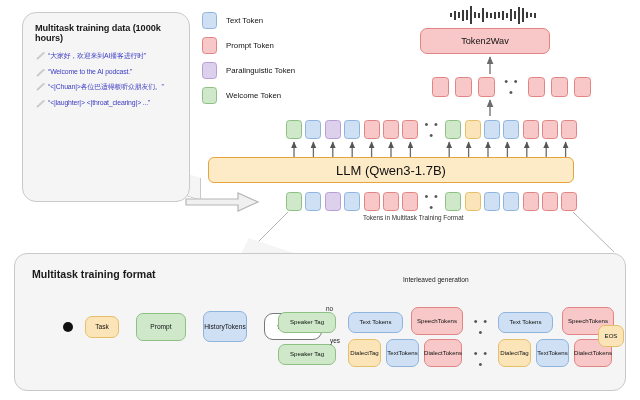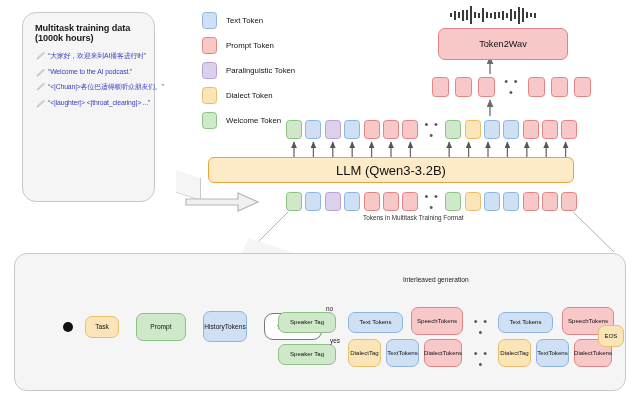--- a/index.html
+++ b/index.html
@@ -7,21 +7,21 @@
     width:640px;height:400px;overflow:hidden;
     background:#ffffff;
     font-family:"Liberation Sans","DejaVu Sans",sans-serif;
     position:relative;
     color:#1a1a1a;
   }
   #root{position:absolute;left:0;top:0;width:640px;height:400px;}
 
   
   .bubble{
-    position:absolute;left:22px;top:12px;width:133px;height:190px;
+    position:absolute;left:22px;top:12px;width:168px;height:190px;
     background:#f5f5f5;border:1px solid #c9c9c9;border-radius:14px;
     box-sizing:border-box;padding:10px 10px 8px 12px;
   }
   .bubble-tail{
     position:absolute;left:176px;top:174px;width:24px;height:22px;
     background:#f5f5f5;border-right:1px solid #c9c9c9;border-bottom:1px solid #c9c9c9;
     border-bottom-right-radius:3px;
     transform:skewY(18deg);
   }
   .bubble-title{font-size:9.2px;font-weight:bold;letter-spacing:-.1px;margin:0 0 8px 0;}
@@ -45,21 +45,21 @@
 
   
   .llm{
     position:absolute;left:208px;top:157px;width:366px;height:26px;
     background:#fdebc8;border:1px solid #e8a33d;border-radius:6px;
     display:flex;align-items:center;justify-content:center;
     font-size:13px;color:#111;box-sizing:border-box;
   }
   
   .t2w{
-    position:absolute;left:438px;top:28px;width:130px;height:32px;
+    position:absolute;left:420px;top:28px;width:130px;height:26px;
     background:#f8c8c8;border:1px solid #e08484;border-radius:7px;
     display:flex;align-items:center;justify-content:center;
     font-size:9.2px;color:#111;box-sizing:border-box;
   }
   .cap{position:absolute;font-size:6.4px;color:#333;white-space:nowrap;}
 
   
   .panel{
     position:absolute;left:14px;top:253px;width:612px;height:138px;
     background:#f5f5f5;border:1px solid #c9c9c9;border-radius:13px;box-sizing:border-box;
@@ -109,24 +109,20 @@
         <div class="legend-sw" style="background: rgb(207, 224, 245); border-color: rgb(143, 180, 221);"></div>
         <div class="legend-lbl">Text Token</div>
       </div>
       <div class="legend-row">
         <div class="legend-sw" style="background: rgb(248, 200, 200); border-color: rgb(224, 132, 132);"></div>
         <div class="legend-lbl">Prompt Token</div>
       </div>
       <div class="legend-row">
         <div class="legend-sw" style="background: rgb(221, 208, 236); border-color: rgb(183, 159, 212);"></div>
         <div class="legend-lbl">Paralinguistic Token</div>
-      </div>
-      <div class="legend-row">
-        <div class="legend-sw" style="background: rgb(251, 229, 184); border-color: rgb(230, 191, 106);"></div>
-        <div class="legend-lbl">Dialect Token</div>
       </div>
       <div class="legend-row">
         <div class="legend-sw" style="background: rgb(207, 232, 201); border-color: rgb(140, 193, 131);"></div>
         <div class="legend-lbl">Welcome Token</div>
       </div>
     </div>
 
   <svg class="lay">
     <defs>
       <marker id="ah" markerWidth="7" markerHeight="7" refX="5.4" refY="2.6" orient="auto">
@@ -226,21 +222,21 @@
       <div class="tok" style="width: 16px; height: 19px; background: rgb(207, 232, 201); border-color: rgb(140, 193, 131);"></div>
       <div class="tok" style="width: 16px; height: 19px; background: rgb(251, 229, 184); border-color: rgb(230, 191, 106);"></div>
       <div class="tok" style="width: 16px; height: 19px; background: rgb(207, 224, 245); border-color: rgb(143, 180, 221);"></div>
       <div class="tok" style="width: 16px; height: 19px; background: rgb(207, 224, 245); border-color: rgb(143, 180, 221);"></div>
       <div class="tok" style="width: 16px; height: 19px; background: rgb(248, 200, 200); border-color: rgb(224, 132, 132);"></div>
       <div class="tok" style="width: 16px; height: 19px; background: rgb(248, 200, 200); border-color: rgb(224, 132, 132);"></div>
       <div class="tok" style="width: 16px; height: 19px; background: rgb(248, 200, 200); border-color: rgb(224, 132, 132);"></div>
     </div>
 
   <div class="llm">
-    <span>LLM (Qwen3-3.2B)</span>
+    <span>LLM (Qwen3-1.7B)</span>
   </div>
 
   <div id="in-row" style="position:absolute;left:286px;top:191px;height:21px;display:flex;align-items:center;gap:3.4px;">
       <div class="tok" style="width: 16px; height: 19px; background: rgb(207, 232, 201); border-color: rgb(140, 193, 131);"></div>
       <div class="tok" style="width: 16px; height: 19px; background: rgb(207, 224, 245); border-color: rgb(143, 180, 221);"></div>
       <div class="tok" style="width: 16px; height: 19px; background: rgb(221, 208, 236); border-color: rgb(183, 159, 212);"></div>
       <div class="tok" style="width: 16px; height: 19px; background: rgb(207, 224, 245); border-color: rgb(143, 180, 221);"></div>
       <div class="tok" style="width: 16px; height: 19px; background: rgb(248, 200, 200); border-color: rgb(224, 132, 132);"></div>
       <div class="tok" style="width: 16px; height: 19px; background: rgb(248, 200, 200); border-color: rgb(224, 132, 132);"></div>
       <div class="tok" style="width: 16px; height: 19px; background: rgb(248, 200, 200); border-color: rgb(224, 132, 132);"></div>
@@ -250,20 +246,21 @@
       <div class="tok" style="width: 16px; height: 19px; background: rgb(207, 224, 245); border-color: rgb(143, 180, 221);"></div>
       <div class="tok" style="width: 16px; height: 19px; background: rgb(207, 224, 245); border-color: rgb(143, 180, 221);"></div>
       <div class="tok" style="width: 16px; height: 19px; background: rgb(248, 200, 200); border-color: rgb(224, 132, 132);"></div>
       <div class="tok" style="width: 16px; height: 19px; background: rgb(248, 200, 200); border-color: rgb(224, 132, 132);"></div>
       <div class="tok" style="width: 16px; height: 19px; background: rgb(248, 200, 200); border-color: rgb(224, 132, 132);"></div>
     </div>
   <div class="cap" style="left:363px;top:214px;">Tokens in Multitask Training Format</div>
 
   <div class="panel-tail"></div>
   <div class="panel"></div>
+  <div class="panel-title">Multitask training format</div>
   <div class="interleave-lbl" style="left:403px;top:276px;">Interleaved generation</div>
   <div id="flow-nodes">
       <div class="node" style="left: 85px; top: 316px; width: 34px; height: 22px; background: rgb(251, 229, 184); border-color: rgb(230, 191, 106);">
         <span>Task</span>
       </div>
       <div class="node" style="left: 136px; top: 313px; width: 50px; height: 28px; background: rgb(207, 232, 201); border-color: rgb(140, 193, 131);">
         <span>Prompt</span>
       </div>
       <div class="node" style="left: 203px; top: 311px; width: 44px; height: 31px; background: rgb(207, 224, 245); border-color: rgb(143, 180, 221);">
         <span>History</span>

